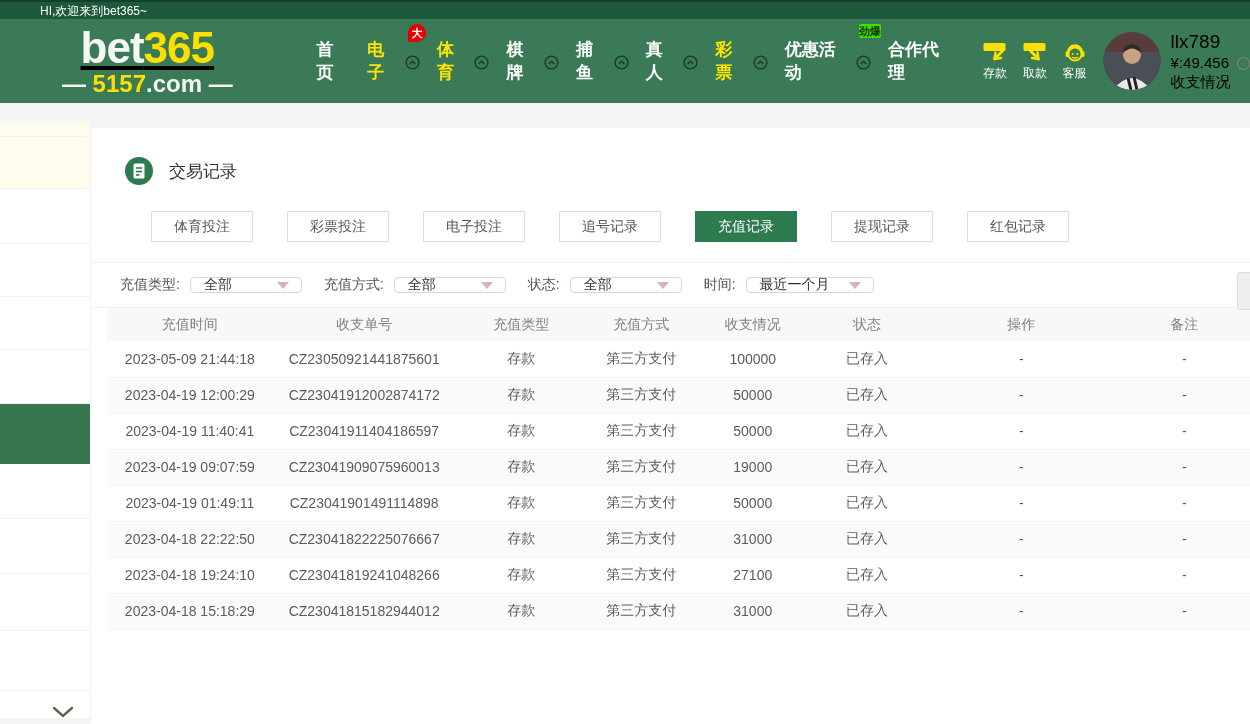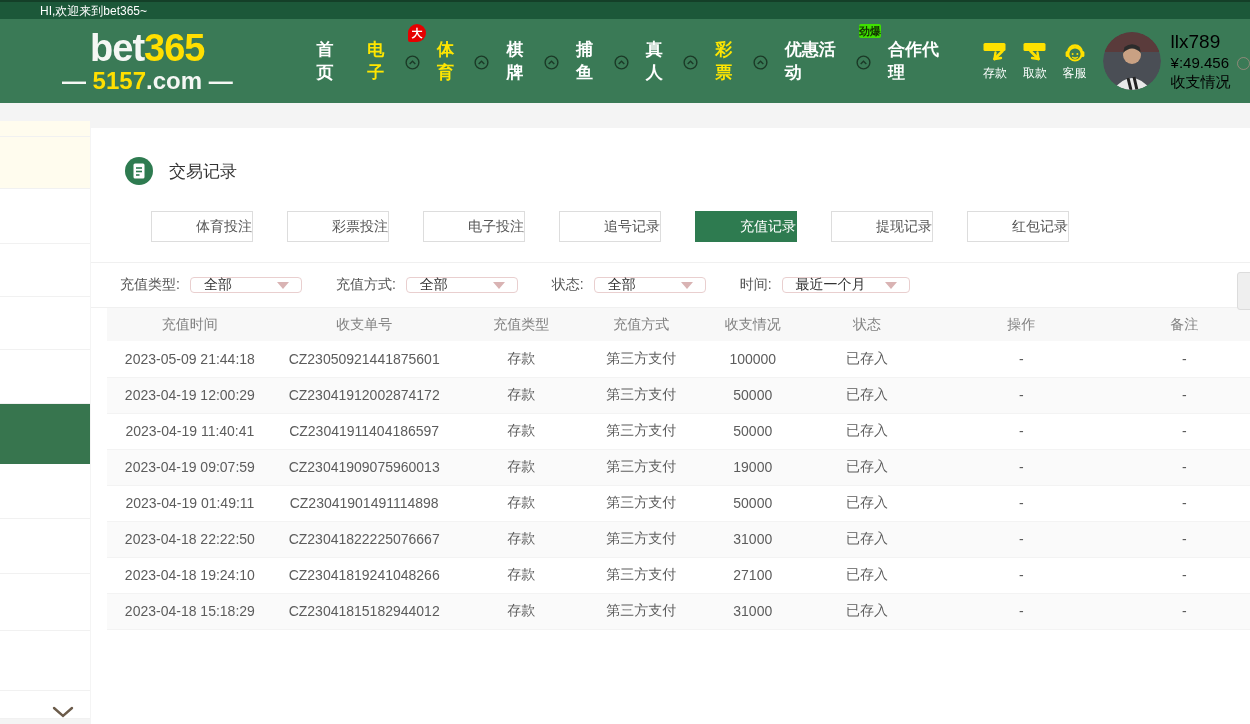--- a/index.html
+++ b/index.html
@@ -6,21 +6,21 @@
   html,body { width:1250px; height:724px; overflow:hidden;
     font-family:"Liberation Sans","DejaVu Sans",sans-serif; background:#f4f4f4; }
 
   
   .topbar { height:19px; background:#1c5839; color:#fff; font-size:12px;
     line-height:19px; padding-left:40px; border-top:2px solid #143f28; }
 
   
   .header { height:84px; background:#3a7a56; display:flex; align-items:center; }
   .logo { width:228px; margin-left:34px; text-align:center; cursor:pointer; line-height:1; }
-  .logo-l1 { font-size:38px; font-weight:800; letter-spacing:-1px; }
+  .logo-l1 { font-size:44px; font-weight:800; letter-spacing:-1px;text-decoration:underline; }
   .logo-l2 { font-size:24px; font-weight:700; margin-top:2px; }
   .lw { color:#f5f7f4; } .ly { color:#ffdf00; }
 
   .nav { display:flex; align-items:center; gap:17px; margin-left:56px; }
   .nav-item { position:relative; display:flex; align-items:center; gap:2px;
     color:#fff; font-size:17px; font-weight:700; cursor:pointer; text-decoration:none; }
   .nav-item.hl .nav-label { color:#ffe600; }
   .nav-chevron { display:inline-flex; margin-left:2px; margin-top:2px; }
   .badge { position:absolute; top:-14px; font-weight:700; }
   .badge.red { right:-6px; background:#e60000; color:#fff; font-size:11px;
@@ -52,27 +52,27 @@
   .side-item.active { background:#37754e; border-bottom:none; }
   .bottom-chevron { position:absolute; left:52px; bottom:2px; cursor:pointer; }
 
   .card { position:absolute; left:91px; top:25px; right:0; bottom:0; background:#fff; overflow:hidden; }
 
   .card-head { display:flex; align-items:center; gap:15px; margin:28px 0 0 33px; }
   .doc-icon { display:inline-flex; }
   .card-title { font-size:17px; color:#333; }
 
   .tabs { display:flex; gap:34px; margin:25px 0 0 60px; }
-  .tab { width:102px; height:31px; line-height:29px; text-align:right; font-size:14px;
+  .tab { width:102px; height:31px; line-height:29px; text-align:center; font-size:14px;
     background:#fff; border:1px solid #ddd; color:#555; cursor:pointer; }
   .tab.active { background:#2e7b50; border-color:#2e7b50; color:#fff; }
 
   .filters { position:relative; display:flex; align-items:center; margin-top:20px;
     border-top:1px solid #f0f0f0; border-bottom:1px solid #f0f0f0; padding:13px 0 13px 29px; }
-  .filter-group { display:flex; align-items:center; margin-right:34px; }
+  .filter-group { display:flex; align-items:center; margin-right:22px; }
   .filter-label { font-size:14px; color:#555; margin-right:10px; }
   .select-box { width:112px; height:16px; border:1px solid #e9cfcf; border-radius:4px;
     display:flex; align-items:center; justify-content:space-between; padding:0 12px 0 13px;
     cursor:pointer; background:#fff; }
   .select-box.wide { width:128px; }
   .select-value { font-size:14px; color:#333; }
   .select-arrow { width:0; height:0; border-left:6px solid transparent;
     border-right:6px solid transparent; border-top:7px solid #d9b3b3; }
   .cutoff-btn { position:absolute; right:-47px; top:9px; width:60px; height:38px;
     background:#efefef; border:1px solid #dcdcdc; border-radius:3px; cursor:pointer; }

